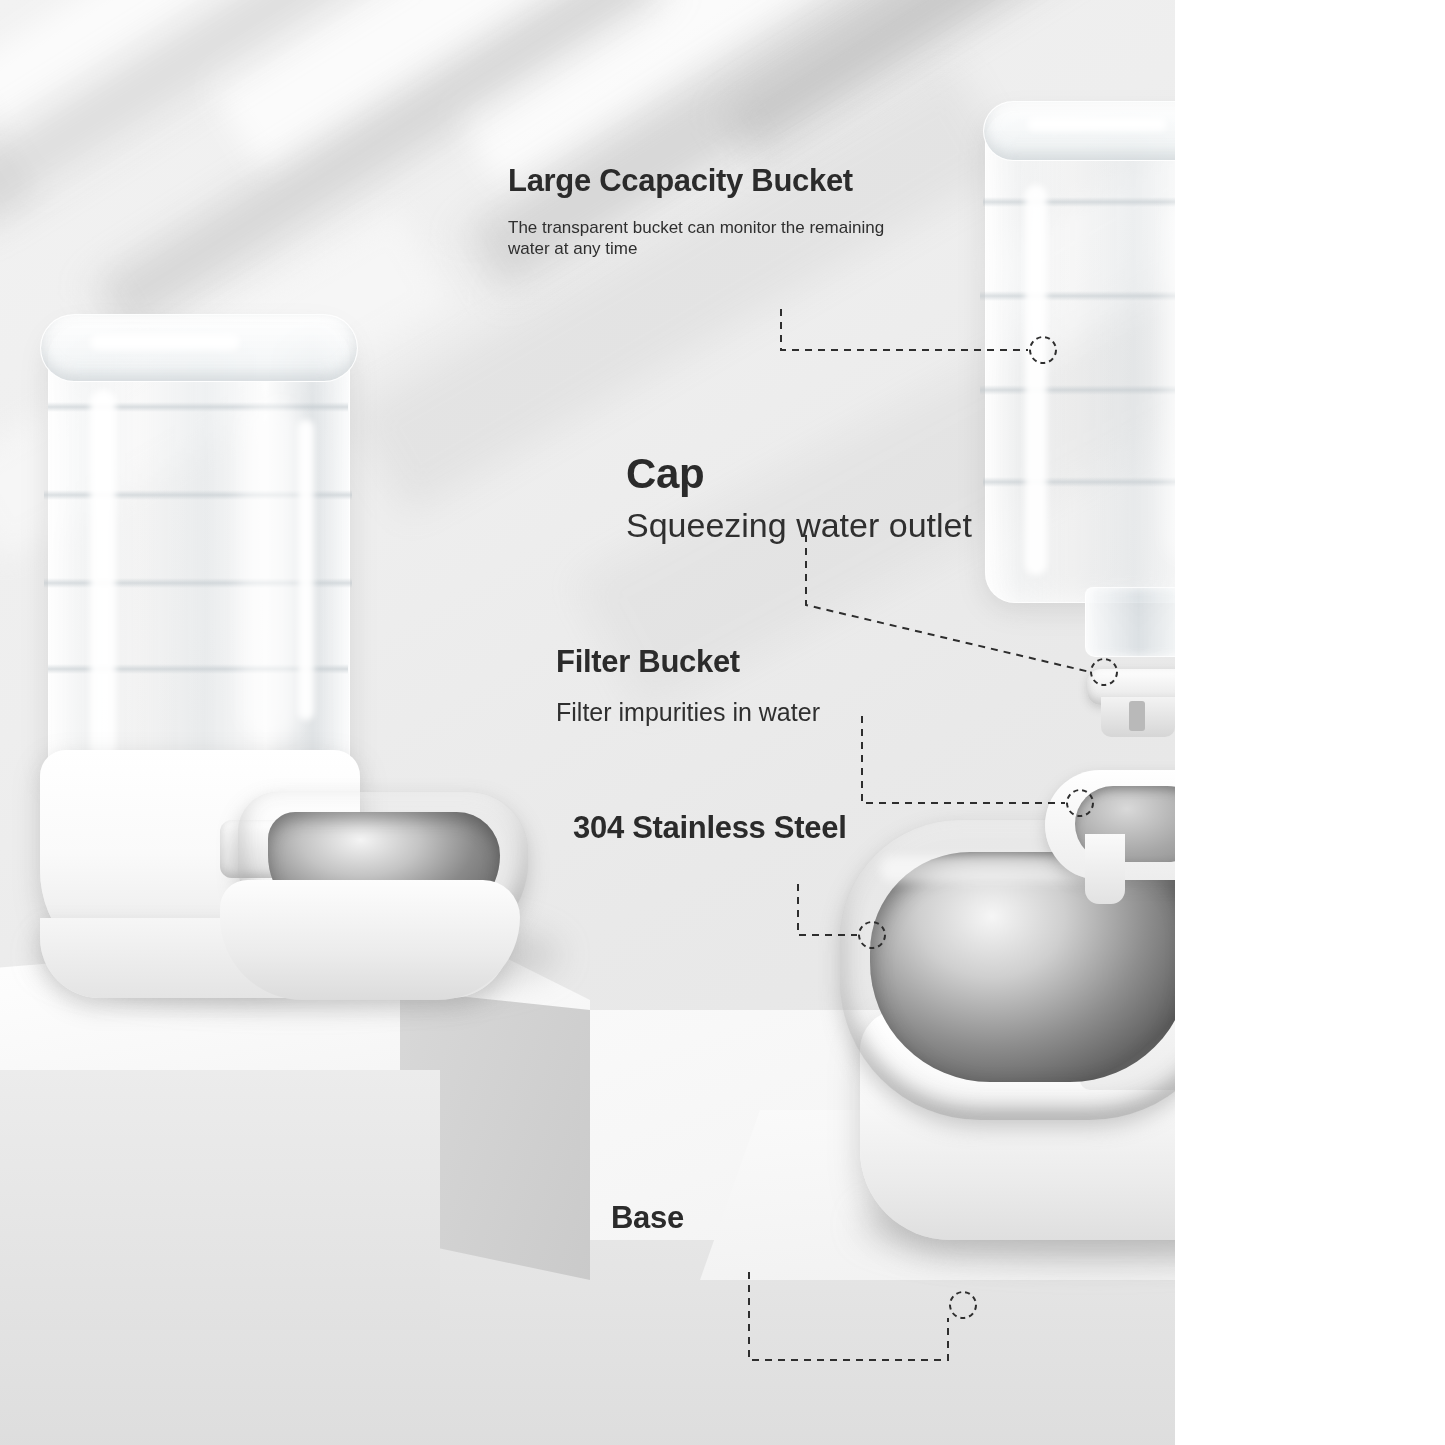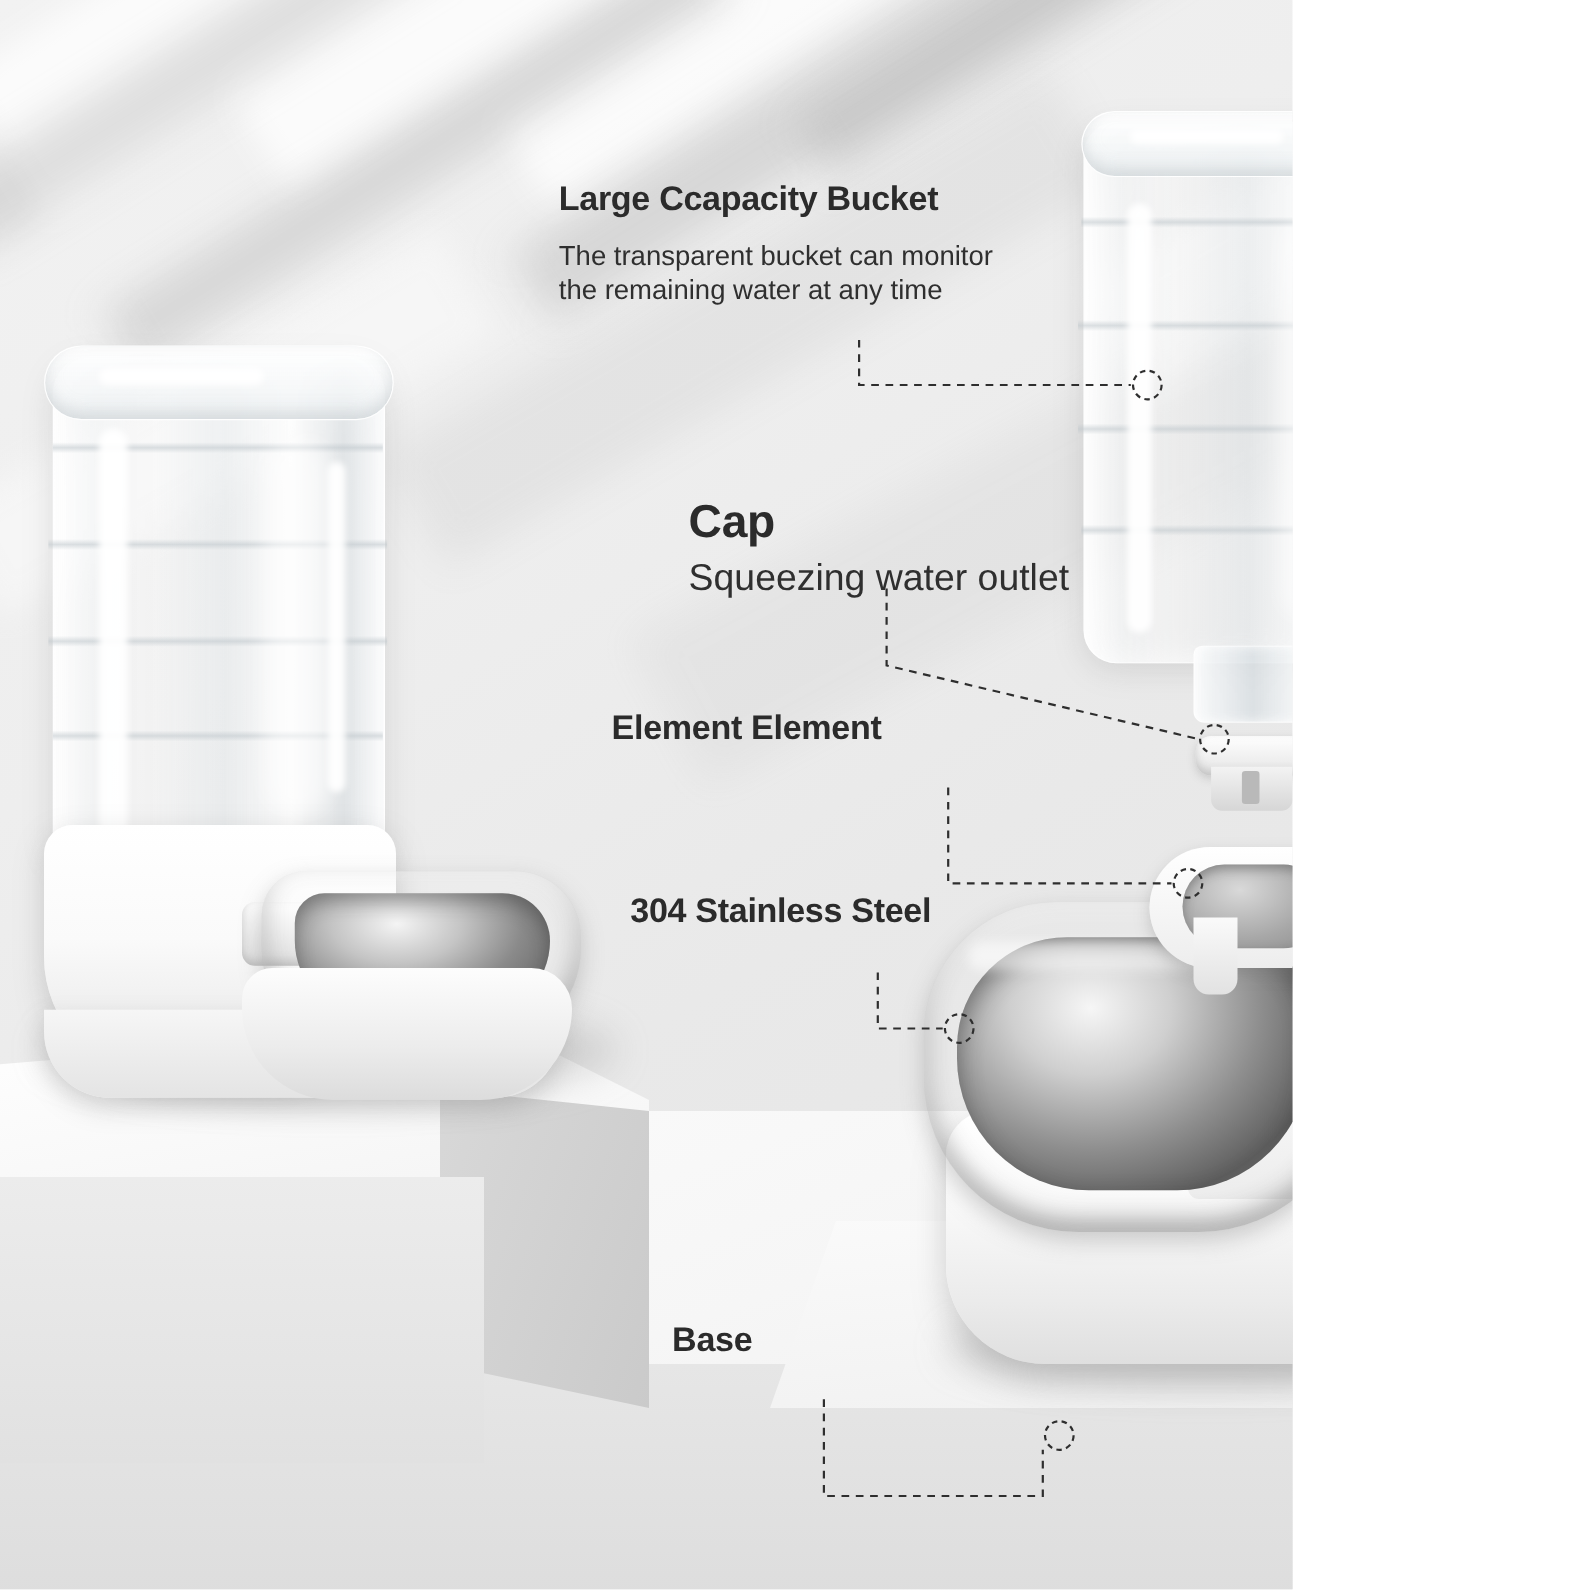--- a/index.html
+++ b/index.html
@@ -295,24 +295,25 @@
     <circle cx="1080" cy="803" r="13"></circle>
 
     <path d="M 798 884 L 798 935 L 857 935"></path>
     <circle cx="872" cy="935" r="13"></circle>
 
     <path d="M 749 1272 L 749 1360 L 948 1360 L 948 1318"></path>
     <circle cx="963" cy="1305" r="13"></circle>
   </svg>
 
   <div class="callout-title" style="left:508px; top:163px; font-size:31px;">Large Ccapacity Bucket</div>
-  <div class="callout-desc" style="left:508px; top:218px; font-size:25px; width:400px;">The transparent bucket can monitor the remaining water at any time</div>
+  <div class="callout-desc" style="left:508px; top:218px; font-size:17px; width:400px;">The transparent bucket can monitor the remaining water at any time</div>
 
   <div class="callout-title" style="left:626px; top:450px; font-size:42px;">Cap</div>
   <div class="callout-desc" style="left:626px; top:505px; font-size:34px; width:420px;">Squeezing water outlet</div>
 
-  <div class="callout-title" style="left:556px; top:644px; font-size:31px;">Element Element</div>
+  <div class="callout-title" style="left:556px; top:644px; font-size:31px;">Filter Bucket</div>
+  <div class="callout-desc" style="left:556px; top:697px; font-size:25px; width:420px;">Filter impurities in water</div>
 
   <div class="callout-title" style="left:573px; top:810px; font-size:31px;">304 Stainless Steel</div>
 
   <div class="callout-title" style="left:611px; top:1200px; font-size:31px;">Base</div>
 
 </div>
 
 </body></html>

